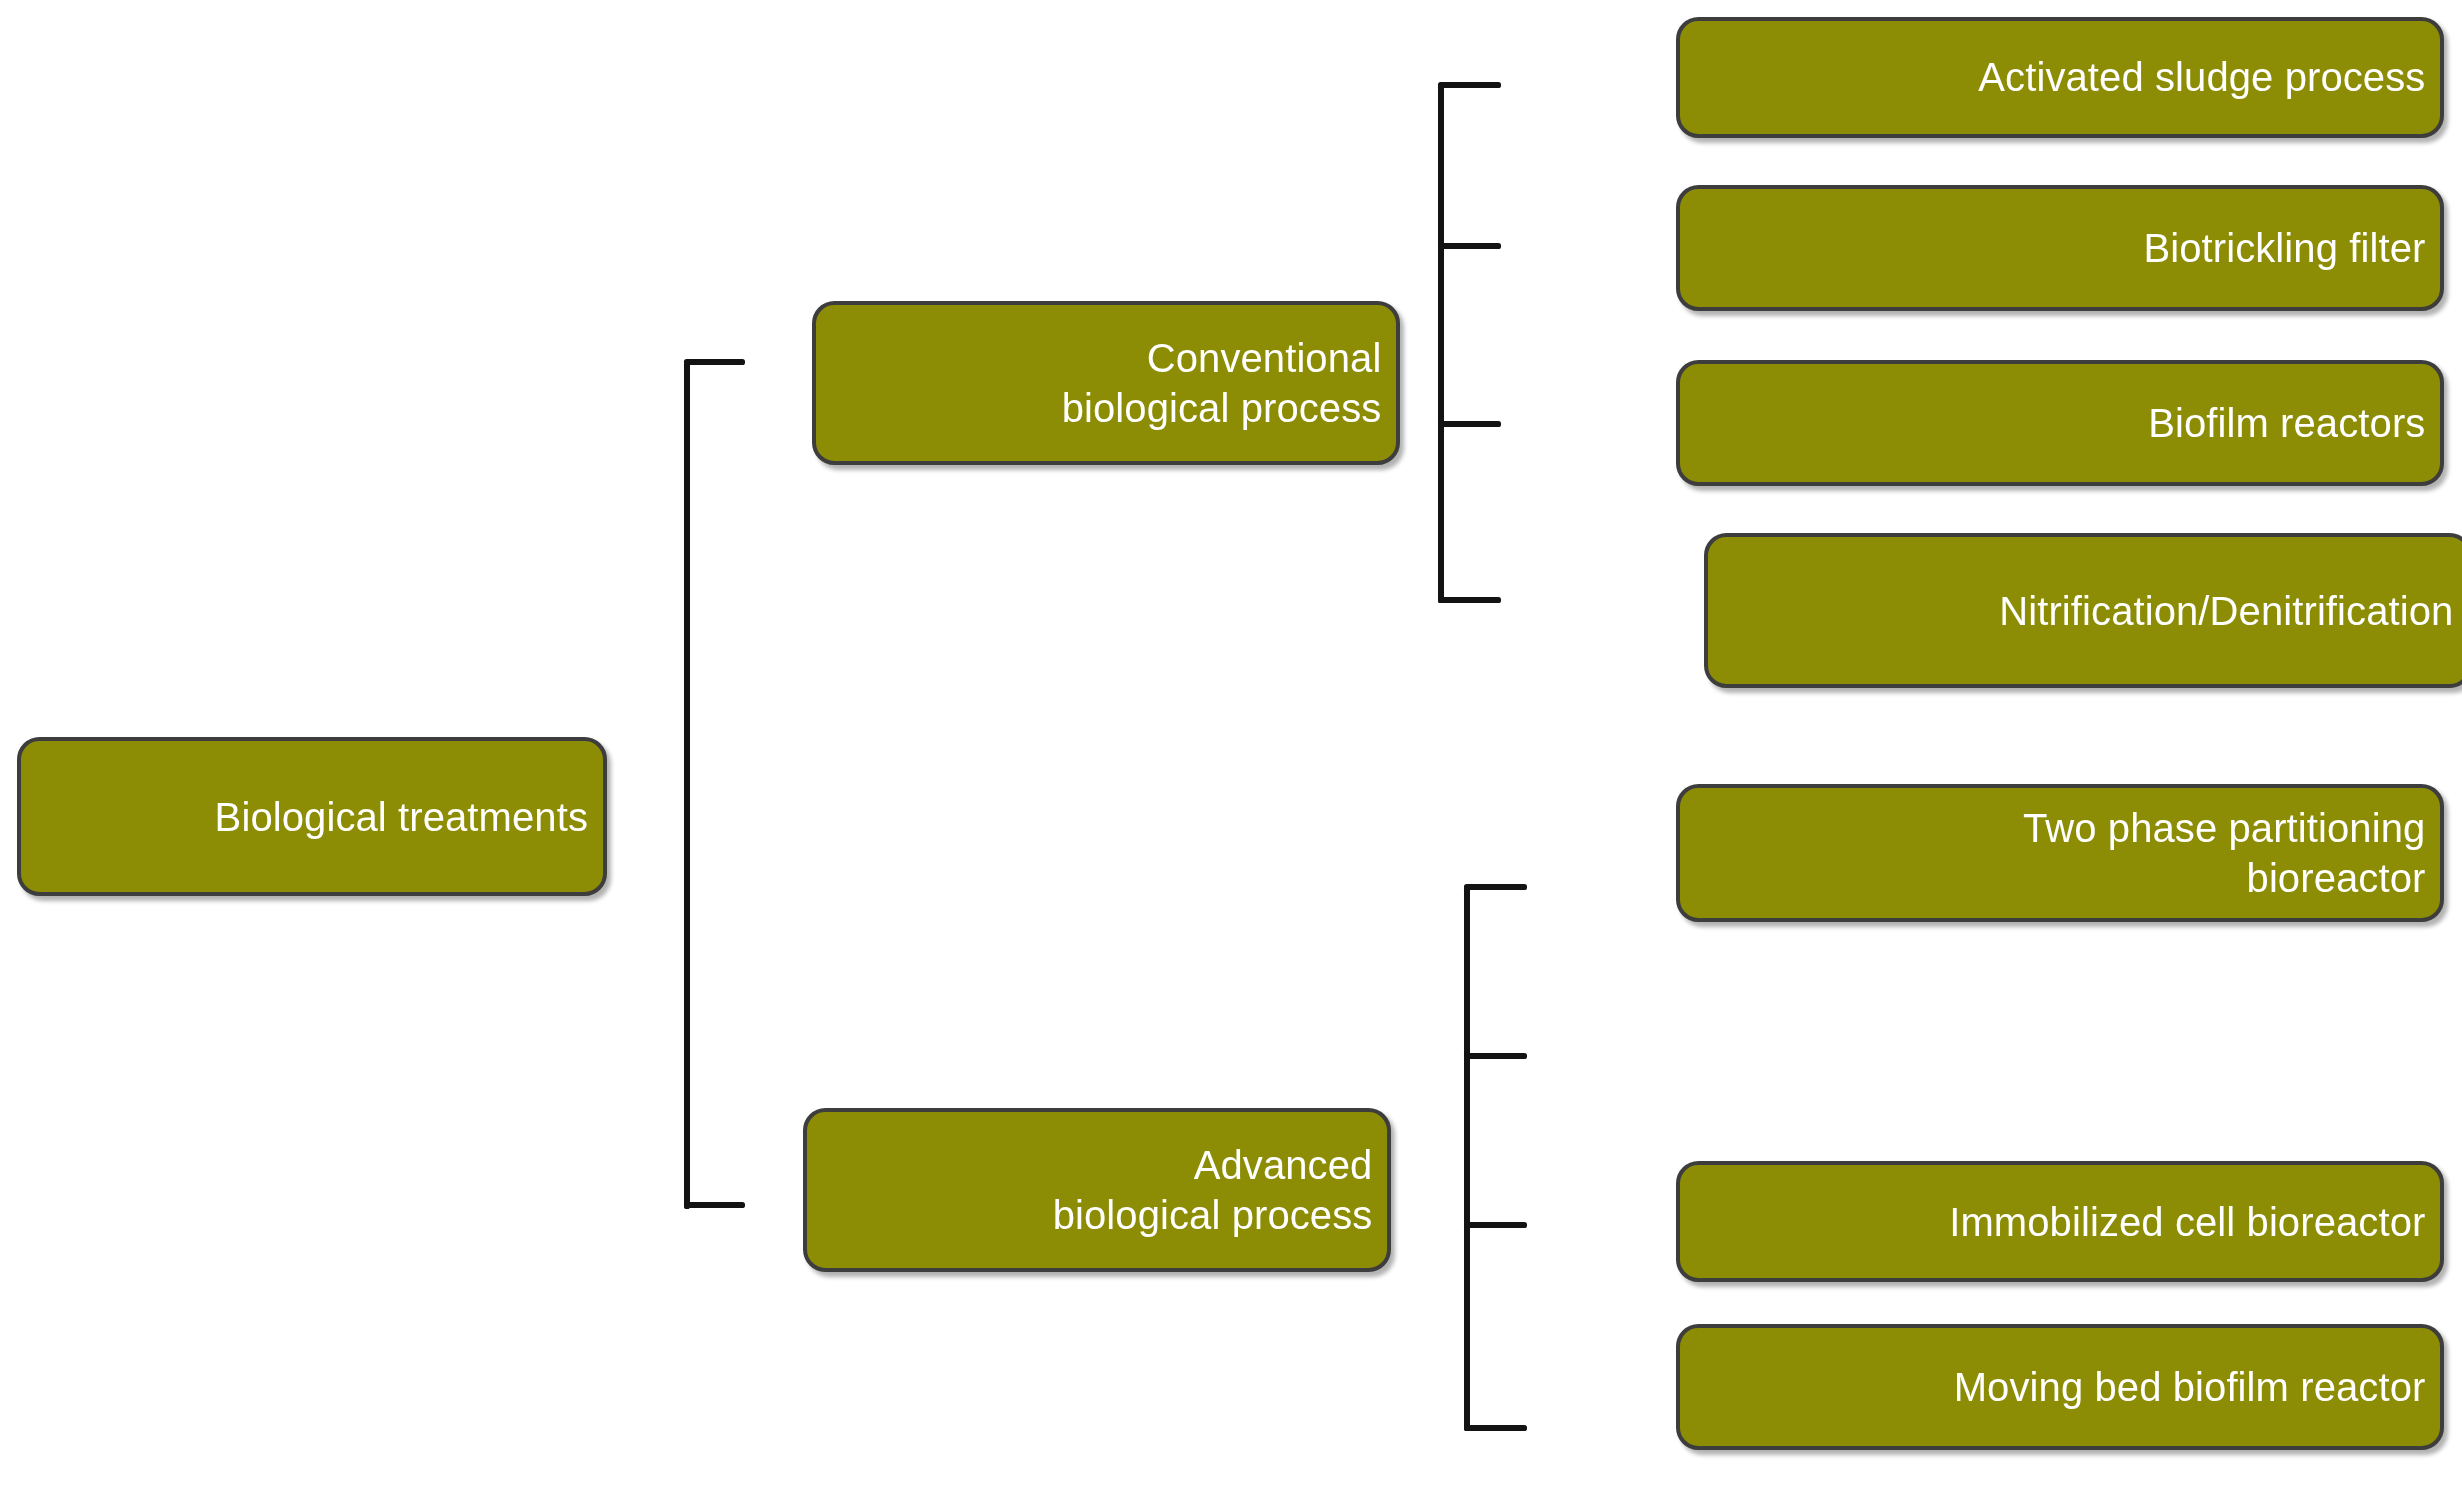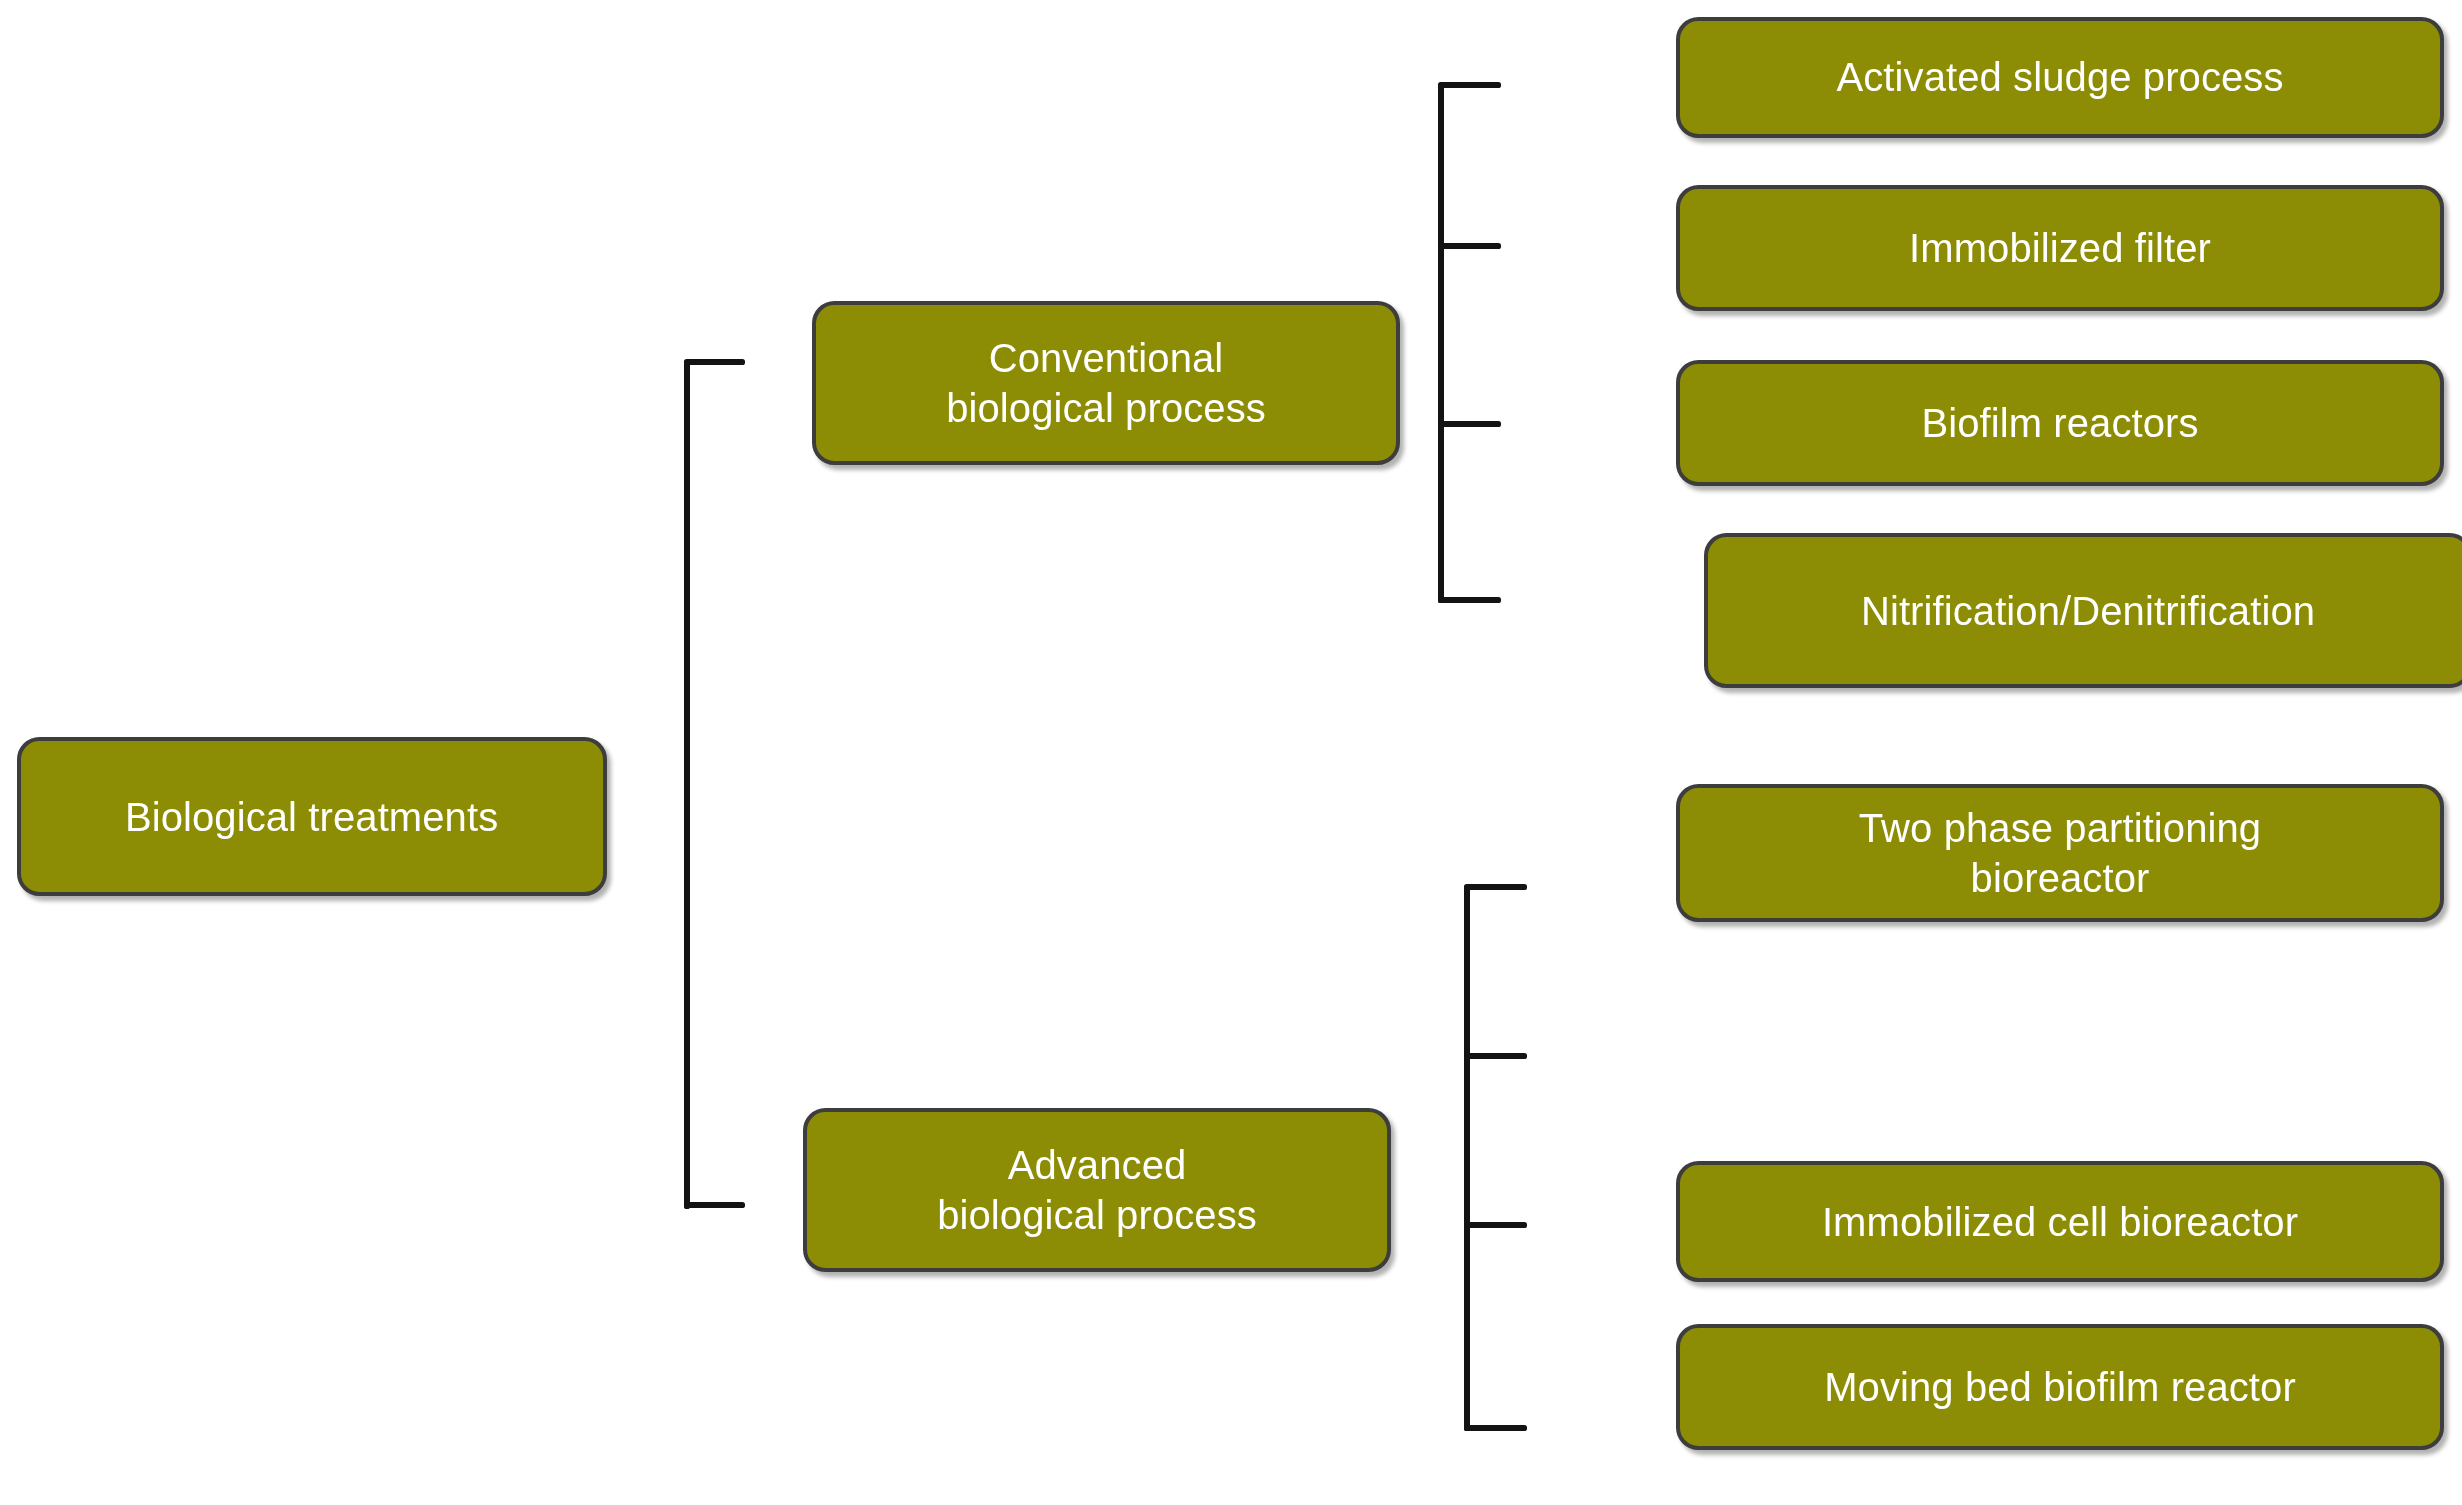--- a/index.html
+++ b/index.html
@@ -23,21 +23,21 @@
   .node {
     position: absolute;
     box-sizing: border-box;
     background: #8c8c05;
     border: 4.6px solid #3d3d3d;
     border-radius: 22.5px;
     color: #ffffff;
     display: flex;
     align-items: center;
     justify-content: center;
-    text-align: center;
+    text-align: right;
     line-height: 1.25;
     letter-spacing: 0.1px;
     box-shadow: 4px 4.6px 4.6px rgba(0,0,0,0.30);
     padding: 4px 14.6px;
     -webkit-font-smoothing: antialiased;
   }
   .node-text {
     display: block;
     width: 100%;
     white-space: pre-line;
@@ -155,21 +155,21 @@
   </div>
   <div class="node" id="node-advanced">
     <span class="node-text">Advanced
 biological process</span>
   </div>
 
   <div class="node leaf" id="leaf-0">
     <span class="node-text">Activated sludge process</span>
   </div>
   <div class="node leaf" id="leaf-1">
-    <span class="node-text">Immobilized filter</span>
+    <span class="node-text">Biotrickling filter</span>
   </div>
   <div class="node leaf" id="leaf-2">
     <span class="node-text">Biofilm reactors</span>
   </div>
   <div class="node leaf" id="leaf-3">
     <span class="node-text">Nitrification/Denitrification</span>
   </div>
 
   <div class="node leaf" id="leaf-4">
     <span class="node-text">Two phase partitioning

